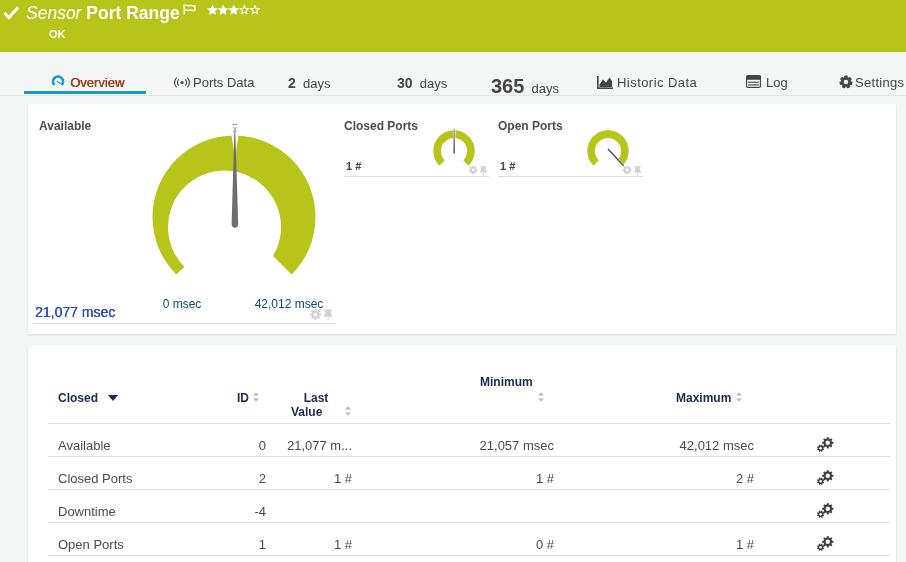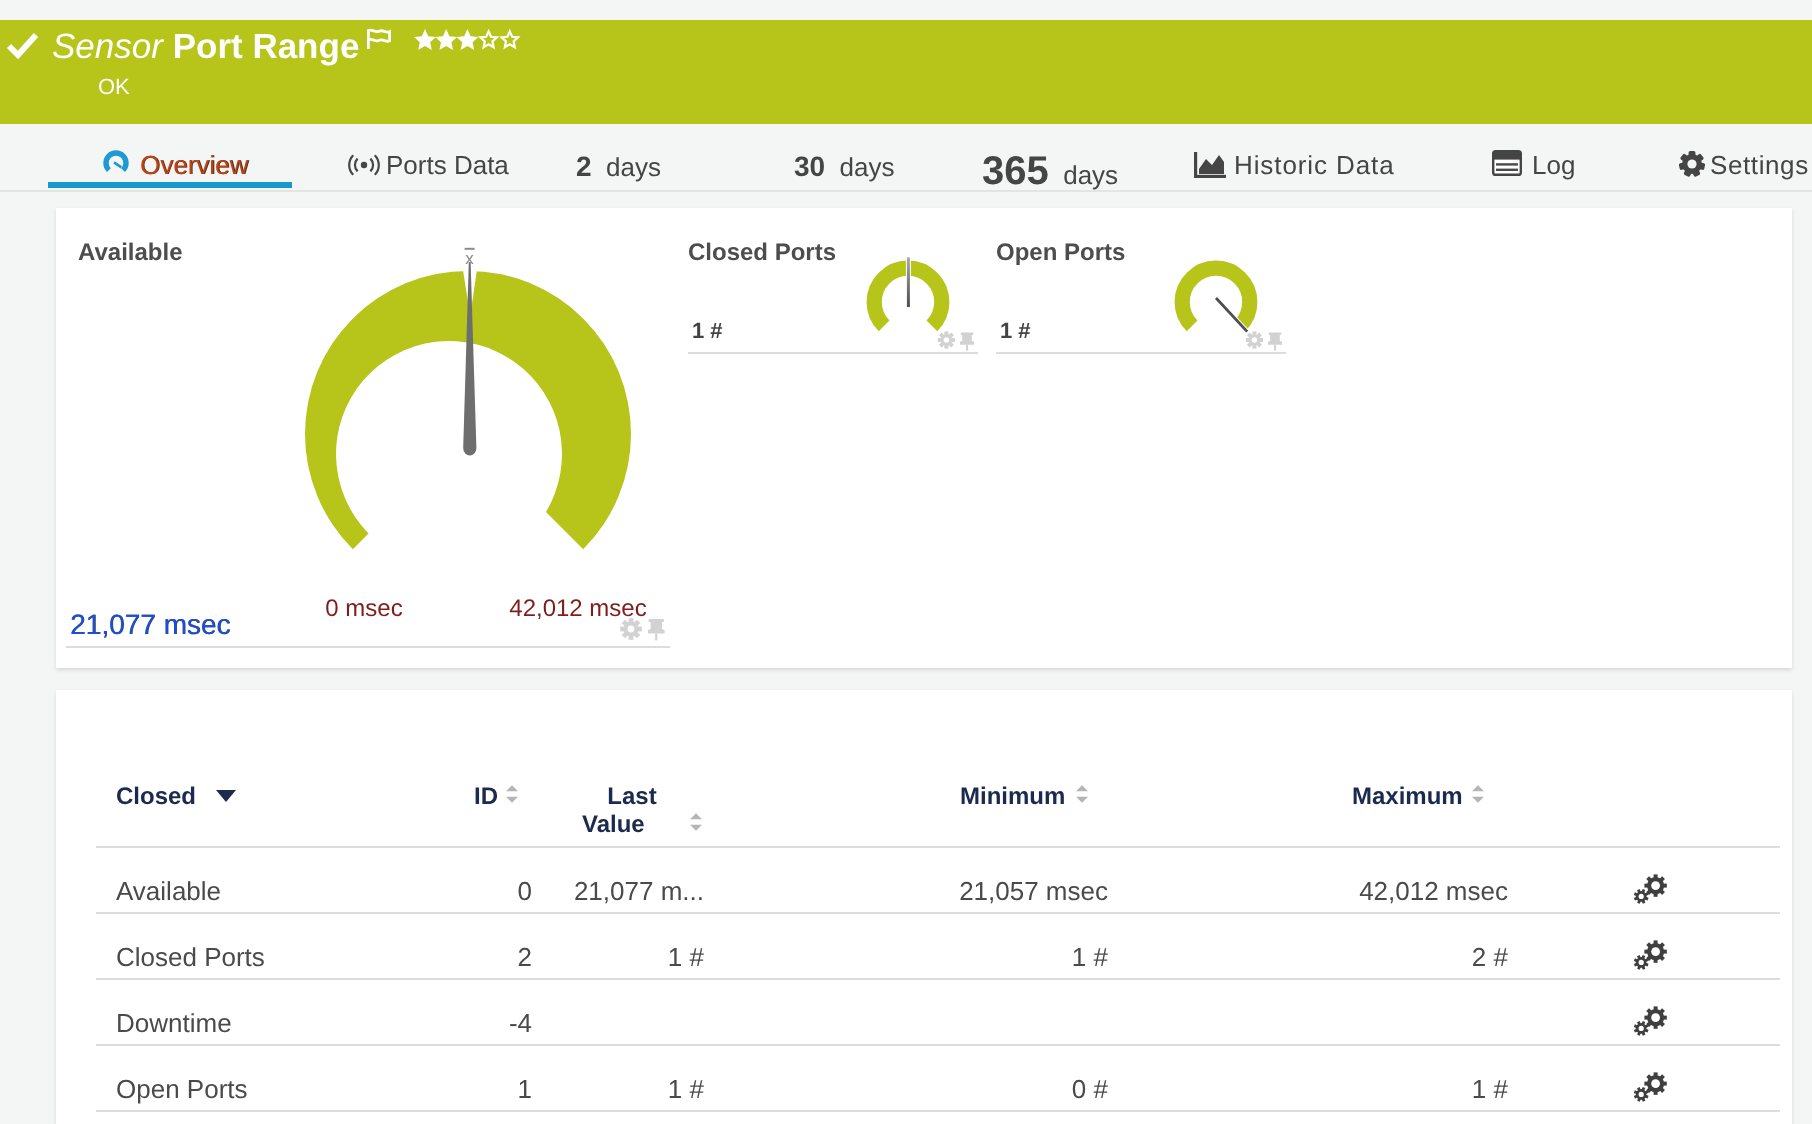--- a/index.html
+++ b/index.html
@@ -1,29 +1,29 @@
 <!DOCTYPE html>
 <html><head>
 <meta charset="utf-8">
 <style>
 * { margin:0; padding:0; box-sizing:border-box; }
 html,body { width:906px; height:562px; overflow:hidden; }
 body { font-family:"Liberation Sans", sans-serif; background:#f4f5f5; position:relative; }
 .abs { position:absolute; }
-#hdr { left:0; top:0; width:906px; height:52px; background:#b7c41a;margin-top:10px; }
+#hdr { left:0; top:0; width:906px; height:52px; background:#b7c41a; }
 #hdr .title { left:26px; top:3px; color:#fff; font-size:17.5px; white-space:nowrap; }
-#hdr .ok { left:49px; top:28px; color:#fff; font-size:11px; font-weight:normal; }
+#hdr .ok { left:49px; top:28px; color:#fff; font-size:11px; font-weight:bold; }
 #tabs { left:0; top:52px; width:906px; height:44px; border-bottom:1px solid #e4e4e4; }
 .tab { position:absolute; top:75px; font-size:13px; color:#454545; white-space:nowrap; }
 #underline { left:24px; top:91px; width:122px; height:3px; background:#1898ce; }
 .card { background:#ffffff; box-shadow:0 1px 2px rgba(0,0,0,0.12); }
 #card1 { left:28px; top:104px; width:868px; height:230px; }
 #card2 { left:28px; top:345px; width:868px; height:230px; }
 .ptitle { position:absolute; font-size:12px; font-weight:bold; color:#4d4d4d; }
-.plabel { position:absolute; font-size:12px; color:#7f1d1d; }
+.plabel { position:absolute; font-size:12px; color:#0c4a6e; }
 .pline { position:absolute; height:1px; background:#dcdcdc; }
 .bigval { position:absolute; font-size:14px; color:#1d4ed8; text-shadow:0.3px 0 #444; }
 .sval { position:absolute; font-size:11px; font-weight:bold; color:#444; }
 .th { position:absolute; font-size:12px; font-weight:bold; color:#1b2a4e; }
 .td { position:absolute; font-size:13px; color:#4a4a4a; }
 .tdr { text-align:right; }
 </style>
 </head>
 <body>
 <div id="hdr" class="abs">
@@ -190,21 +190,21 @@
   </g>
 </svg>
 
 <div class="th" style="left:58px;top:391px">Closed</div>
 <svg class="abs" style="left:108px;top:395px" width="10" height="6" viewBox="0 0 10 6">
     <path d="M0,0 L10,0 L5,6 Z" fill="#1b2a4e"></path>
   </svg>
 <div class="th" style="left:237px;top:391px">ID</div>
 <div class="th" style="left:291px;top:391px;width:50px;text-align:center">Last</div>
 <div class="th" style="left:291px;top:405px;width:50px;text-align:left">Value</div>
-<div class="th" style="left:480px;top:391px">Minimum</div>
+<div class="th" style="left:480px;top:375px">Minimum</div>
 <div class="th" style="left:676px;top:391px">Maximum</div>
 
 <svg class="abs" style="left:252px;top:392px" width="8" height="10" viewBox="0 0 8 10">
     <path d="M1,3.6 L4,0.6 L7,3.6 Z M1,6.4 L4,9.4 L7,6.4 Z" fill="#b5b5b5"></path>
   </svg>
 <svg class="abs" style="left:344px;top:406px" width="8" height="10" viewBox="0 0 8 10">
     <path d="M1,3.6 L4,0.6 L7,3.6 Z M1,6.4 L4,9.4 L7,6.4 Z" fill="#b5b5b5"></path>
   </svg>
 <svg class="abs" style="left:537px;top:392px" width="8" height="10" viewBox="0 0 8 10">
     <path d="M1,3.6 L4,0.6 L7,3.6 Z M1,6.4 L4,9.4 L7,6.4 Z" fill="#b5b5b5"></path>

